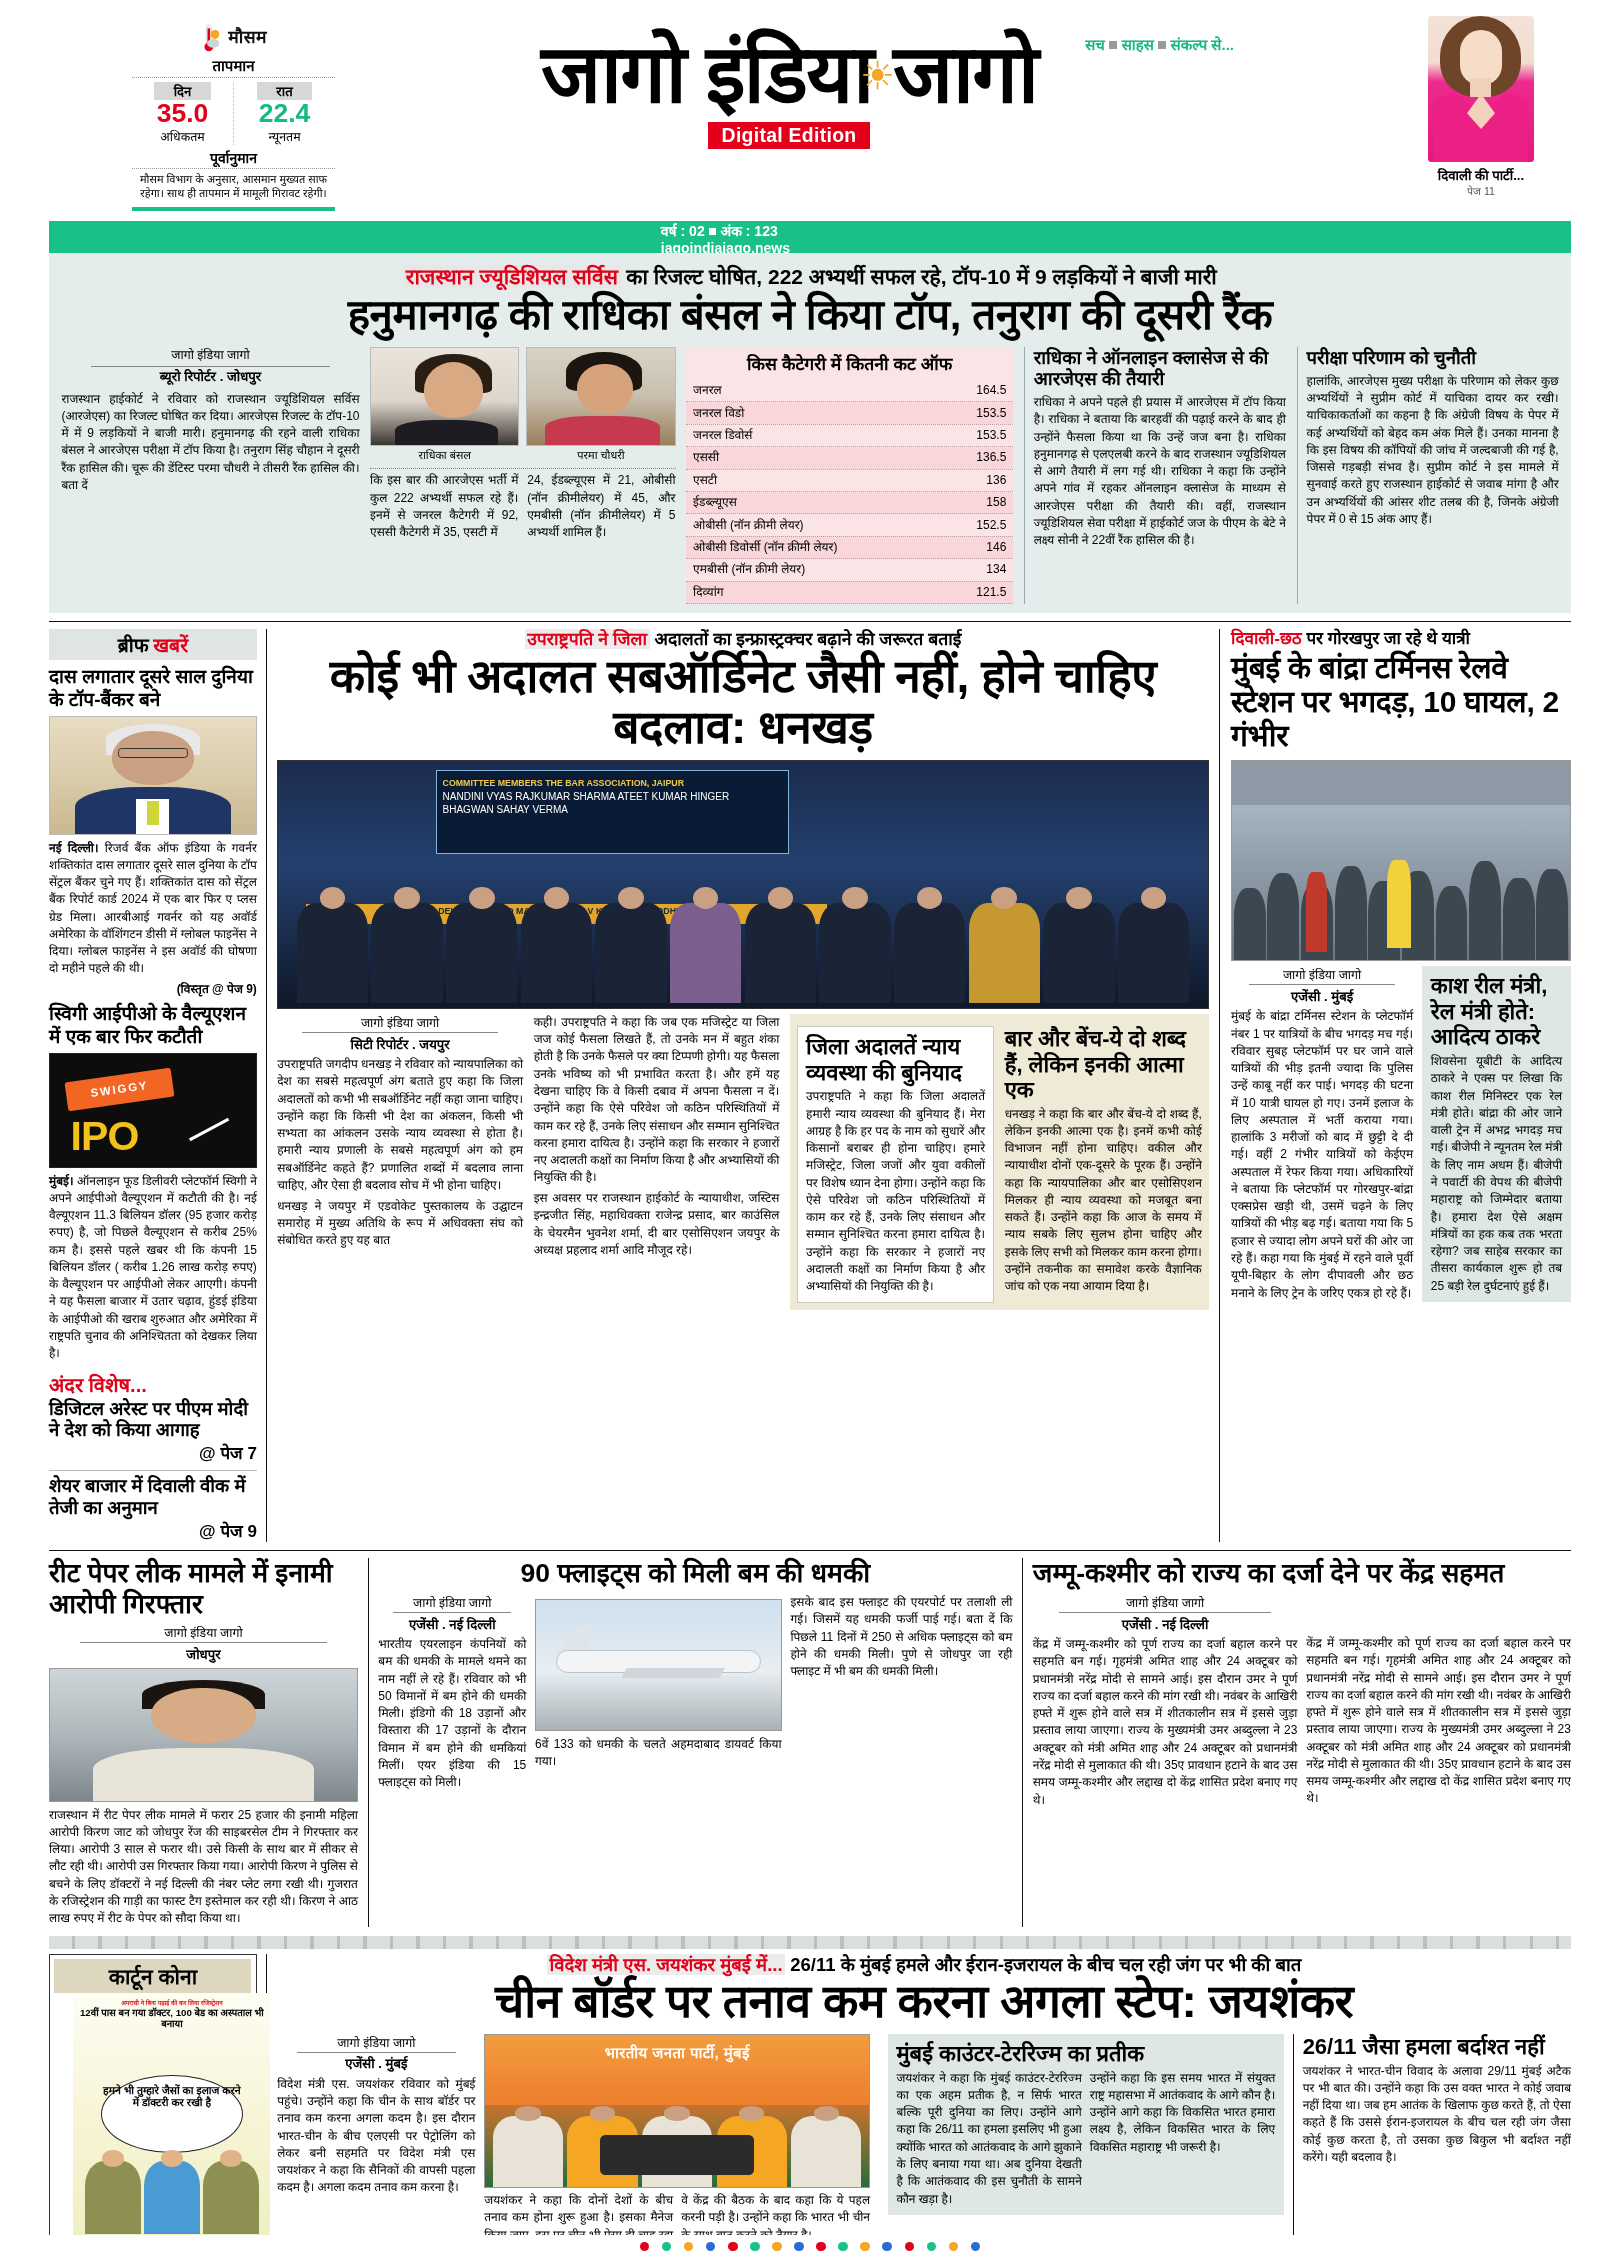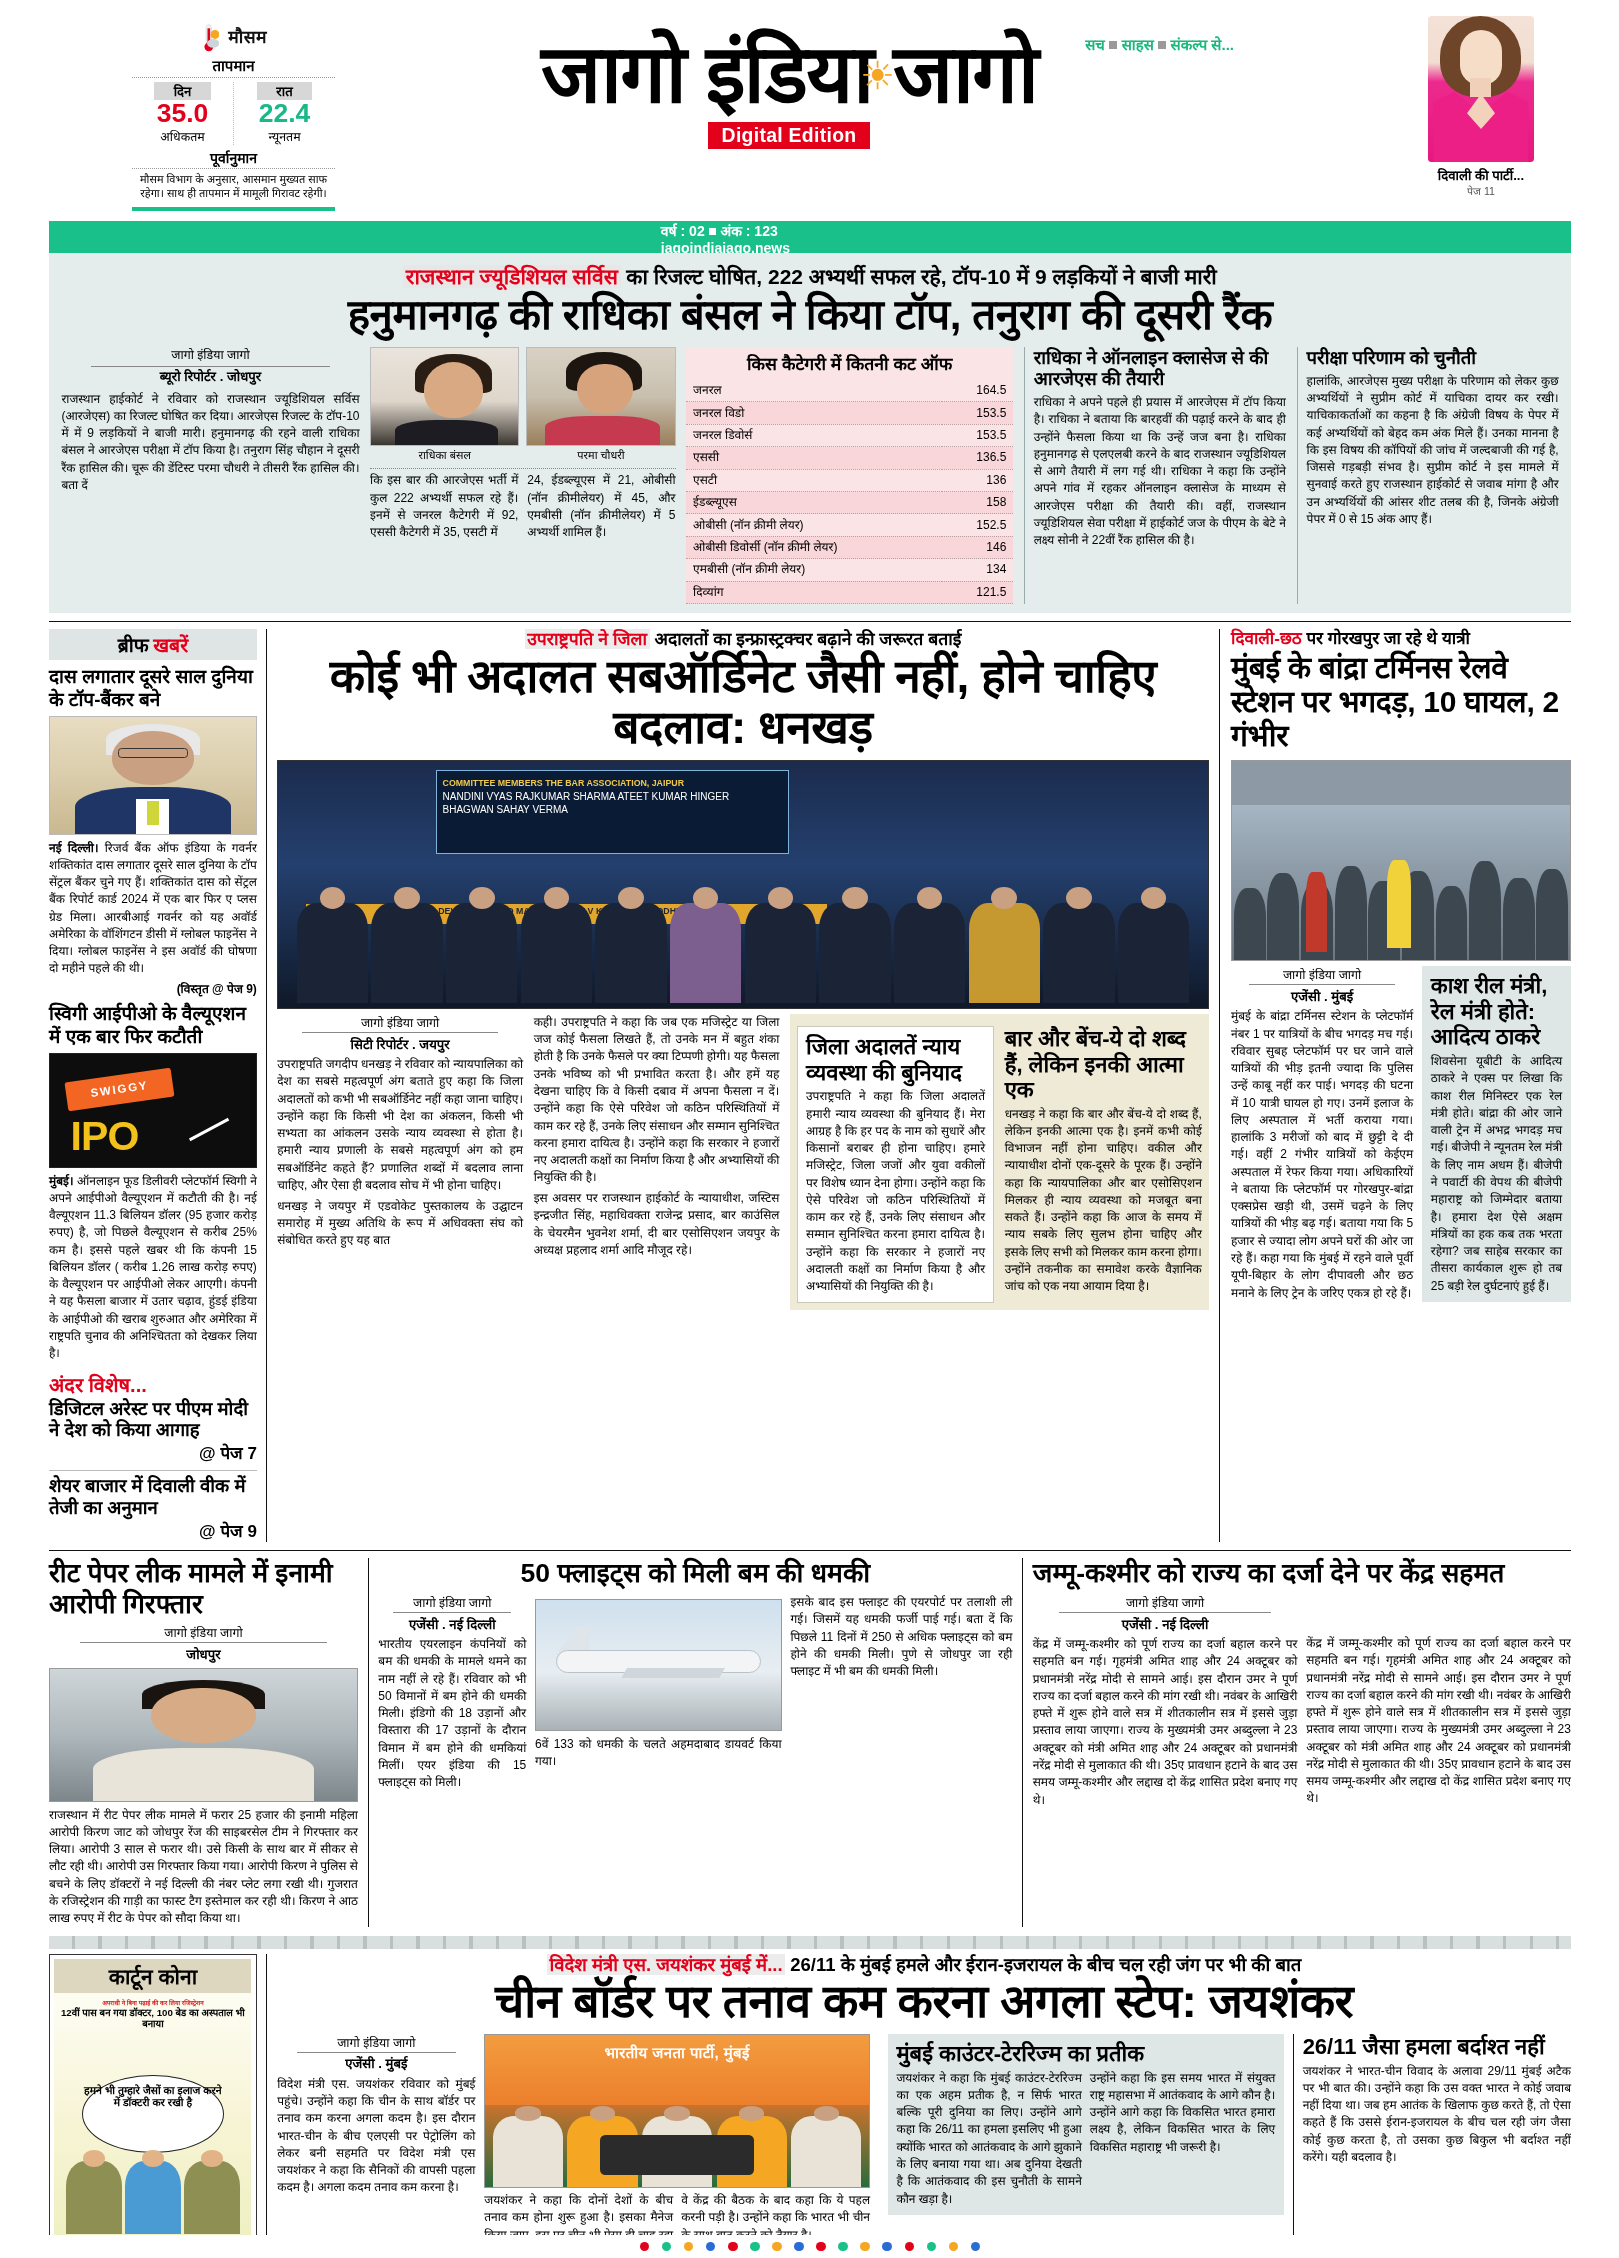--- a/index.html
+++ b/index.html
@@ -191,21 +191,21 @@
   .spp-tail{position:absolute;left:8%;top:20%;width:14%;height:22%;background:#dfe5e9;clip-path:polygon(0 100%,70% 0,100% 0,100% 100%);}
   .spp-wing{position:absolute;left:36%;top:52%;width:40%;height:8%;background:#cfd7dd;transform:skewX(-30deg);}
 
   
   .bandbar{margin:8.8px 49px 0;height:12.4px;background:repeating-linear-gradient(90deg,#d9dede 0 23px,#b9c0c0 23px 26.5px);}
   .bottom{margin:5.3px 49px 0;display:flex;}
   .bt1{width:14.3%;padding-right:8.8px;border-right:0.9px solid #111;}
   .bt-rest{width:85.7%;padding-left:10.6px;}
   .cart-h{background:#ded7c0;text-align:center;font-size:21px;font-weight:bold;padding:2.6px 0 3.5px;}
   .cart-box{border:0.9px solid #333;padding:4.4px;}
-  .cart-img{width:100%;height:246px;background:linear-gradient(180deg,#fdfdf3 0%,#f7f4d4 55%,#eef0c2 100%);position:relative;overflow:hidden;}
+  .cart-img{width:100%;height:246px;background:linear-gradient(180deg,#fdfdf3 0%,#f7f4d4 55%,#eef0c2 100%);position:relative;overflow:hidden;margin-left:19px;}
   .ci-k{font-size:6.2px;color:#d22;font-weight:bold;text-align:center;padding-top:4.4px;}
   .ci-t{font-size:9.7px;font-weight:bold;text-align:center;line-height:1.2;}
   .ci-bub{position:absolute;left:14%;top:33%;width:72%;height:32%;background:#fff;border:1.8px solid #222;border-radius:50%;}
   .ci-bub span{display:block;text-align:center;font-size:10.6px;font-weight:bold;line-height:1.22;padding-top:8px;}
   .ci-men{position:absolute;left:6%;bottom:2%;width:88%;height:30%;display:flex;align-items:flex-end;gap:3.5px;}
   .ci-m{flex:1;height:100%;background:#8d8f53;border-radius:34% 34% 0 0;position:relative;}
   .ci-m.blue{background:#4a9bd4;}
   .ci-m::after{content:"";position:absolute;left:30%;top:-14%;width:40%;height:22%;background:#e2b387;border-radius:50%;}
 
   .bot-ck{font-size:18.5px;font-weight:bold;text-align:center;line-height:1.2;}
@@ -547,21 +547,21 @@
       <div class="byline-rep">जोधपुर</div>
       <div class="sm-photo sp-man">
         <div class="spm-hair"></div>
         <div class="spm-head"></div>
         <div class="spm-shirt"></div>
       </div>
       <div class="body-t just">राजस्थान में रीट पेपर लीक मामले में फरार 25 हजार की इनामी महिला आरोपी किरण जाट को जोधपुर रेंज की साइबरसेल टीम ने गिरफ्तार कर लिया। आरोपी 3 साल से फरार थी। उसे किसी के साथ बार में सीकर से लौट रही थी। आरोपी उस गिरफ्तार किया गया। आरोपी किरण ने पुलिस से बचने के लिए डॉक्टरों ने नई दिल्ली की नंबर प्लेट लगा रखी थी। गुजरात के रजिस्ट्रेशन की गाड़ी का फास्ट टैग इस्तेमाल कर रही थी। किरण ने आठ लाख रुपए में रीट के पेपर को सौदा किया था।</div>
     </div>
 
     <div class="lw2">
-      <div class="lw-head2">50 फ्लाइट्स को मिली बम की धमकी</div>
+      <div class="lw-head2">90 फ्लाइट्स को मिली बम की धमकी</div>
       <div style="display:flex;gap:8.8px;margin-top:5.3px;">
         <div style="width:24%;">
           <div class="byline-org">जागो इंडिया जागो</div>
           <div class="byline-rep">एजेंसी . नई दिल्ली</div>
           <div class="body-t just">भारतीय एयरलाइन कंपनियों को बम की धमकी के मामले थमने का नाम नहीं ले रहे हैं। रविवार को भी 50 विमानों में बम होने की धमकी मिली। इंडिगो की 18 उड़ानों और विस्तारा की 17 उड़ानों के दौरान विमान में बम होने की धमकियां मिलीं। एयर इंडिया की 15 फ्लाइट्स को मिली।</div>
         </div>
         <div style="width:40%;">
           <div class="sm-photo sp-plane" style="height:132px;">
             <div class="spp-tail"></div>
             <div class="spp-body"></div>

